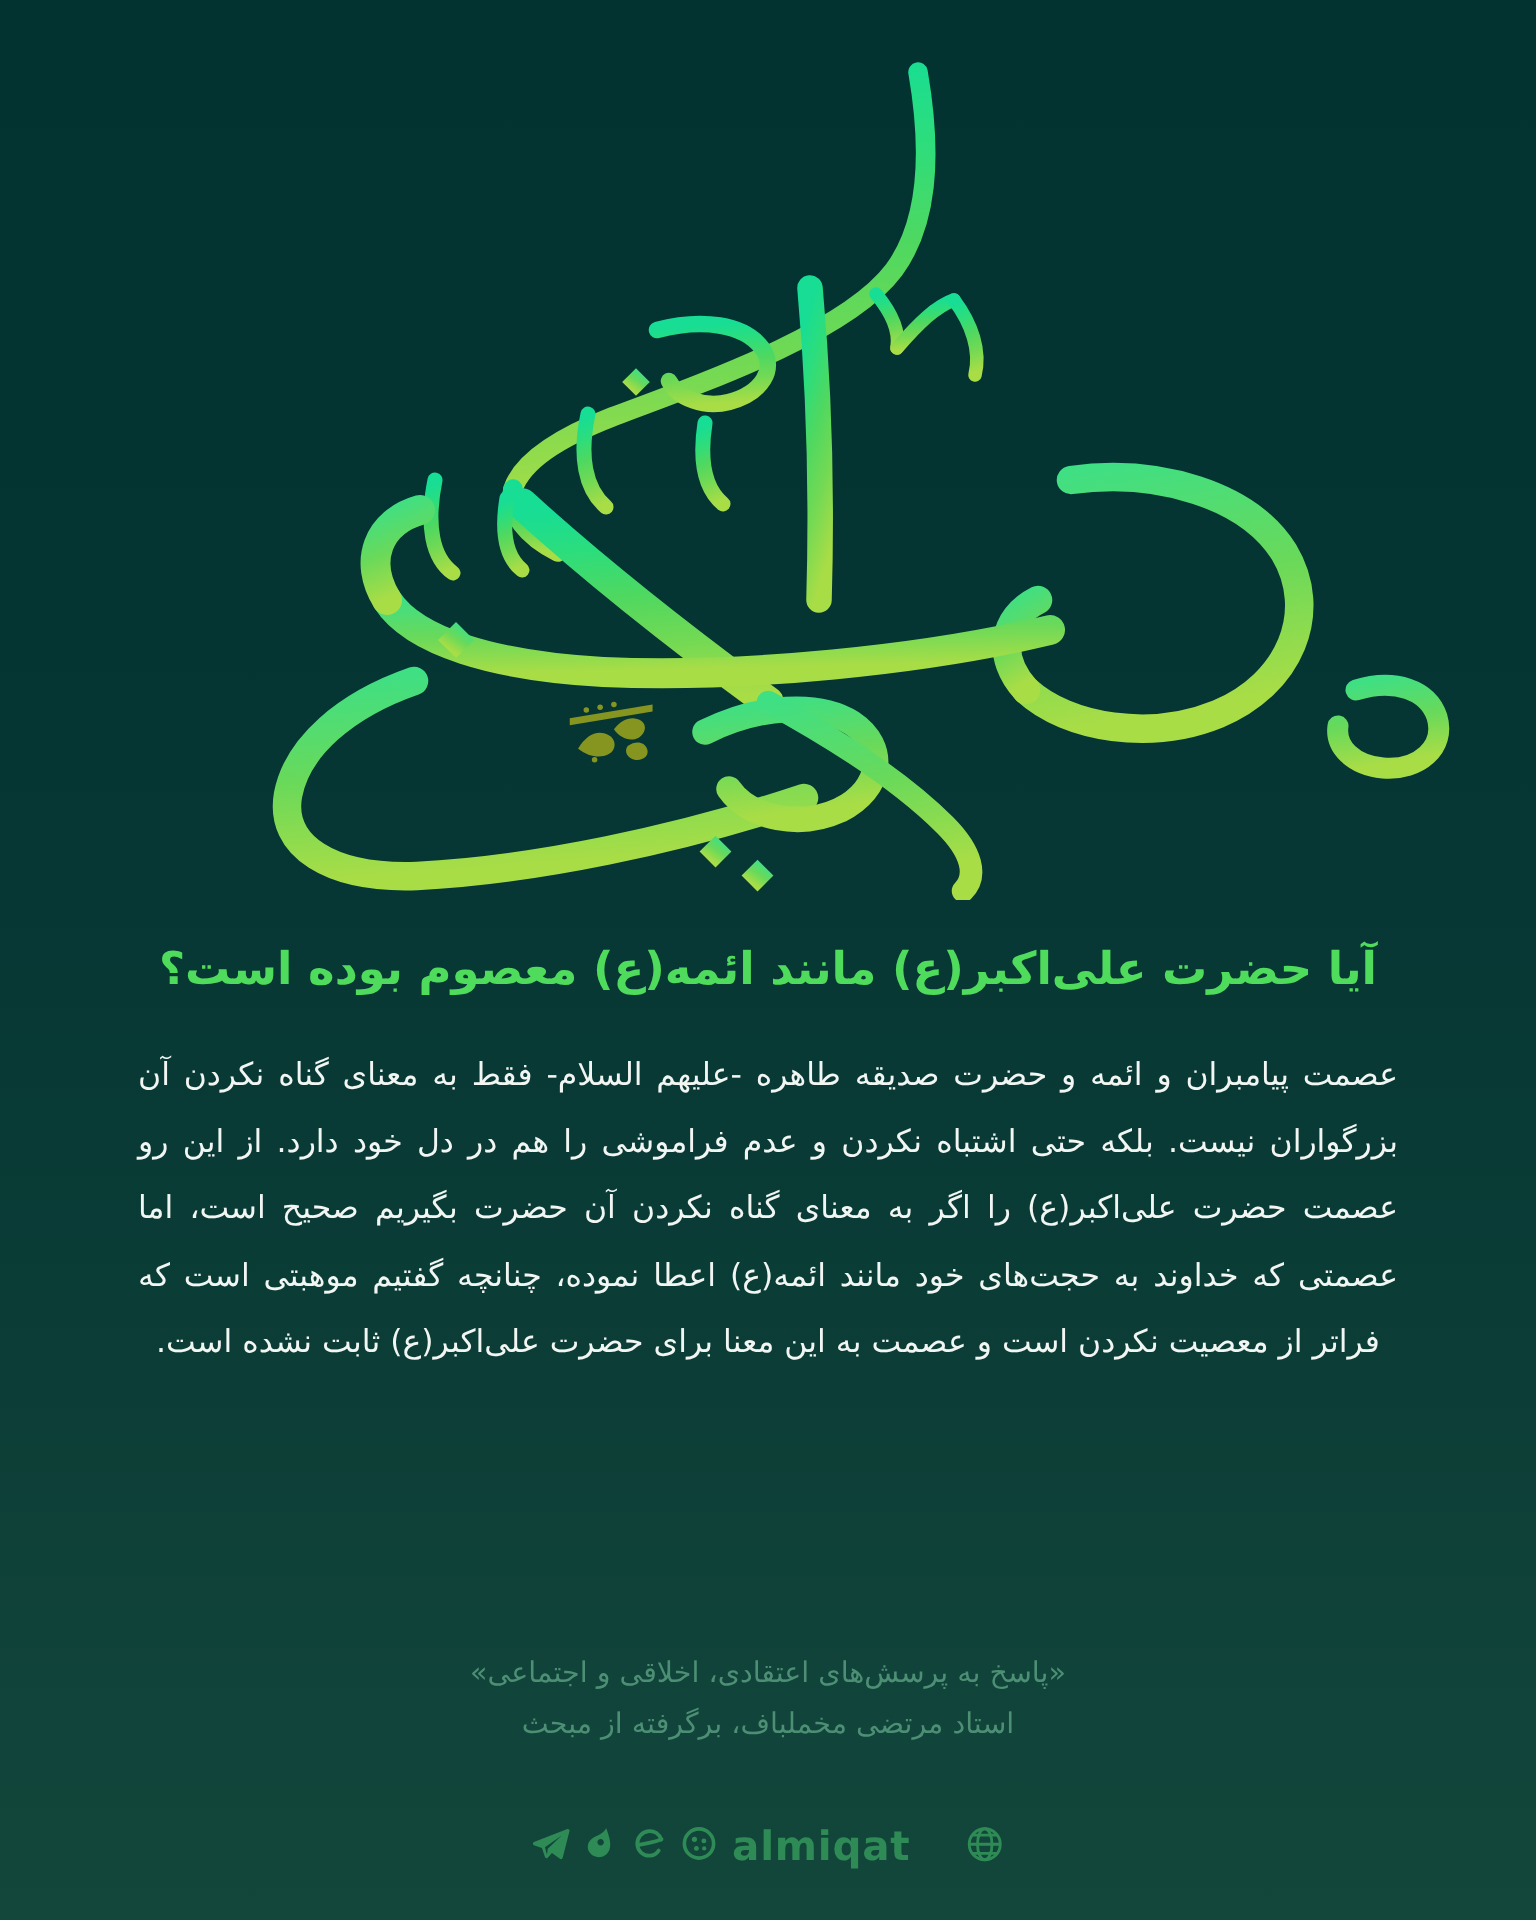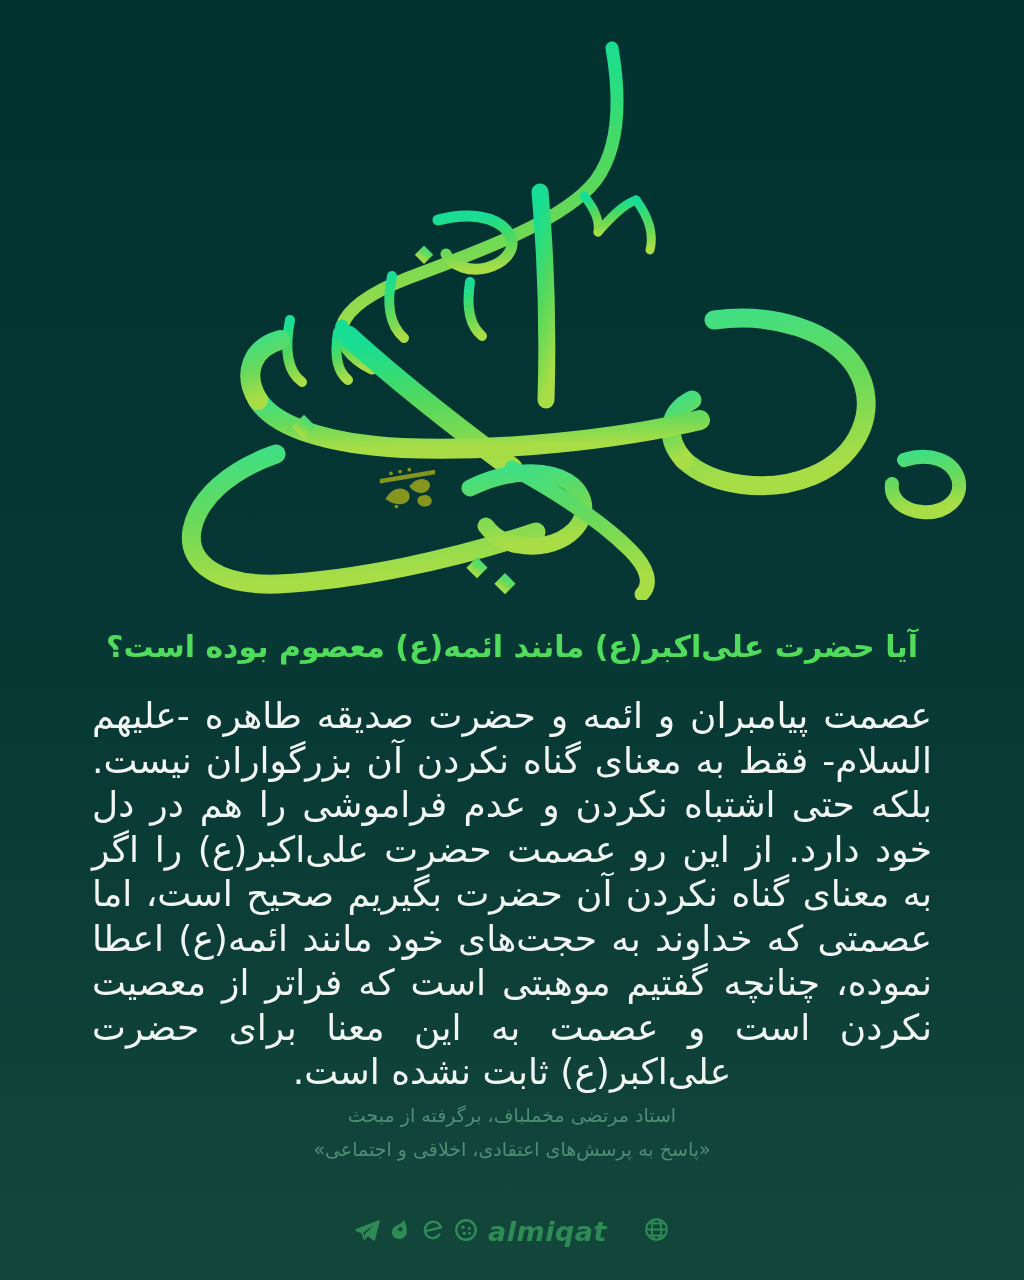--- a/index.html
+++ b/index.html
@@ -50,21 +50,21 @@
     color: #4fdb5c;
     white-space: nowrap;
   }
 
   
   .body-text {
     position: absolute;
     right: 92px;
     left: 92px;
     top: 694px;
-    font-size: 36px;
+    font-size: 21px;
     line-height: 44.5px;
     color: #f2f6f3;
     text-align: justify;
     text-align-last: center;
     font-weight: 400;
   }
   .body-text p { margin: 0; }
 
   
   .attribution {
@@ -87,23 +87,22 @@
     top: 1216px;
     display: flex;
     flex-direction: row-reverse;
     align-items: center;
     justify-content: center;
     gap: 36px;
     direction: ltr;
   }
   .footer-group {
     display: flex;
-    align-items: flex-end;
+    align-items: flex-start;
     gap: 5px;
-    font-style: italic;
   }
   .footer-label {
     font-size: 27px;
     font-weight: 700;
     letter-spacing: 0.5px;
     color: #2f8b56;
     font-family: "DejaVu Sans", "Liberation Sans", sans-serif;
   }
   .footer-icon { display: block; }
   .social-icons {
@@ -207,22 +206,22 @@
     </svg>
   </div>
 
   <div class="title">آیا حضرت علی‌اکبر(ع) مانند ائمه(ع) معصوم بوده است؟</div>
 
   <div class="body-text">
     <p>عصمت پیامبران و ائمه و حضرت صدیقه طاهره -علیهم السلام- فقط به معنای گناه نکردن آن بزرگواران نیست. بلکه حتی اشتباه نکردن و عدم فراموشی را هم در دل خود دارد. از این رو عصمت حضرت علی‌اکبر(ع) را اگر به معنای گناه نکردن آن حضرت بگیریم صحیح است، اما عصمتی که خداوند به حجت‌های خود مانند ائمه(ع) اعطا نموده، چنانچه گفتیم موهبتی است که فراتر از معصیت نکردن است و عصمت به این معنا برای حضرت علی‌اکبر(ع) ثابت نشده است.</p>
   </div>
 
   <div class="attribution">
+    <div>«پاسخ به پرسش‌های اعتقادی، اخلاقی و اجتماعی»</div>
     <div>استاد مرتضی مخملباف، برگرفته از مبحث</div>
-    <div>«پاسخ به پرسش‌های اعتقادی، اخلاقی و اجتماعی»</div>
   </div>
 
   <div class="footer">
 
     <div class="footer-group">
       <span class="footer-icon">
         <svg width="27" height="27" viewBox="0 0 24 24" fill="none" stroke="#2f8b56" stroke-width="1.7" aria-hidden="true">
           <circle cx="12" cy="12" r="9.2"></circle>
           <ellipse cx="12" cy="12" rx="4.3" ry="9.2"></ellipse>
           <line x1="2.8" y1="12" x2="21.2" y2="12"></line>

